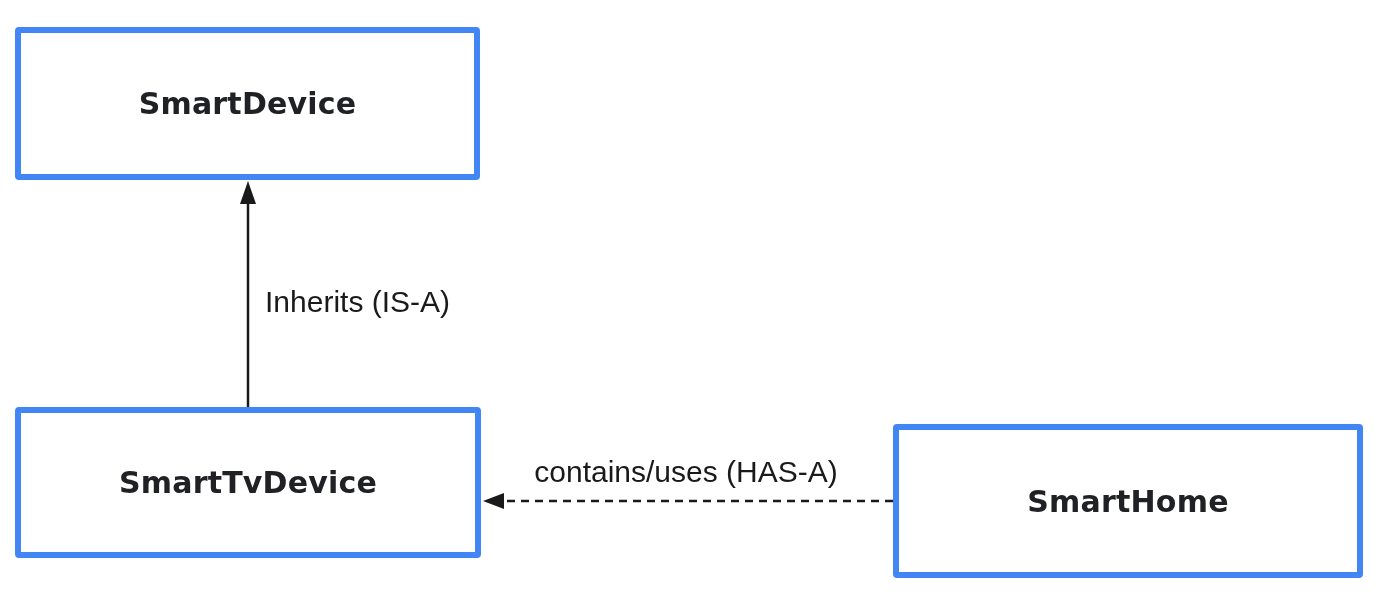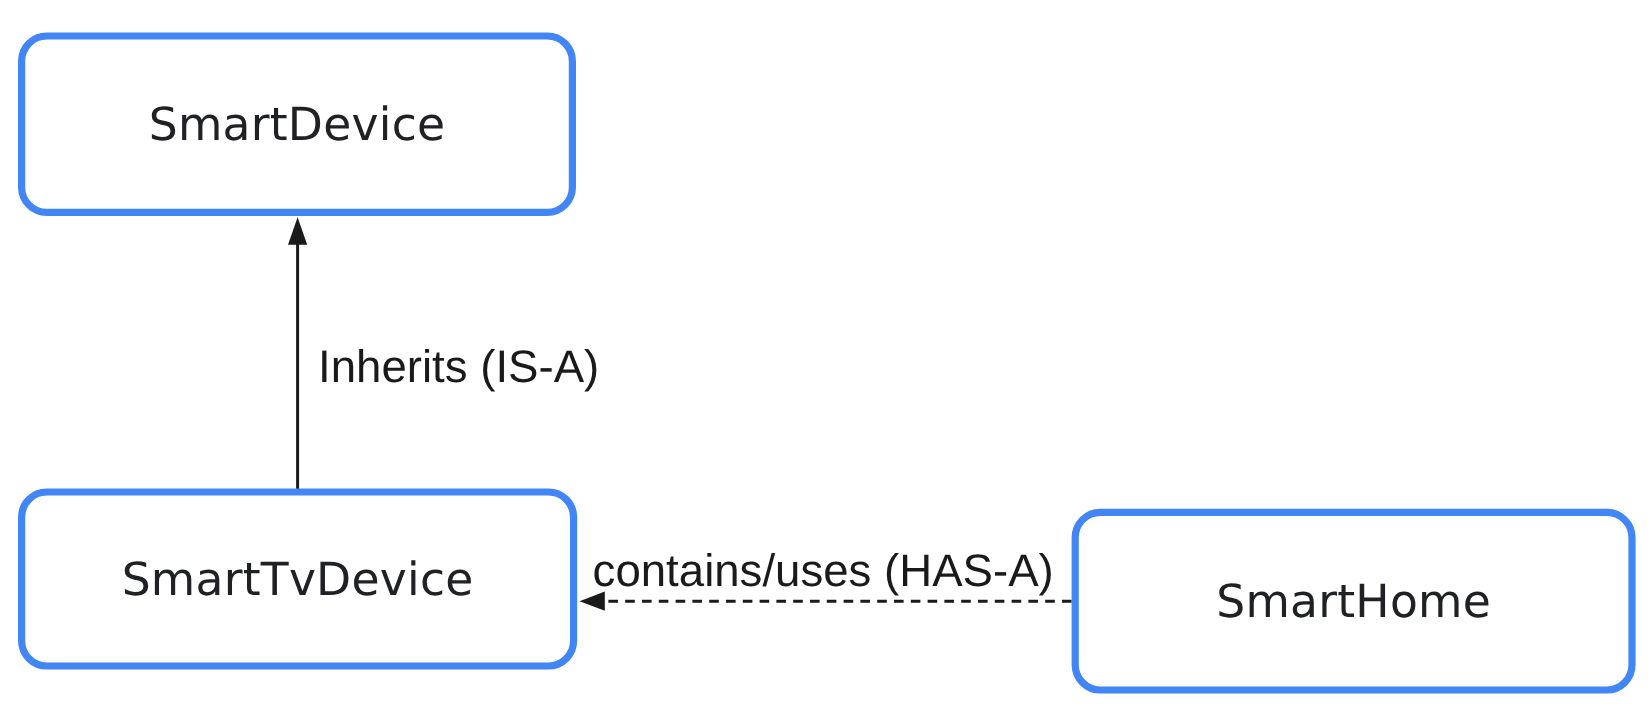--- a/index.html
+++ b/index.html
@@ -23,38 +23,38 @@
   .arrows {
     position: absolute;
     left: 0; top: 0;
     width: 1377px;
     height: 593px;
     pointer-events: none;
   }
   .node {
     position: absolute;
     border: 6px solid var(--accent);
-    border-radius: 24px;
+    border-radius: 4px;
     background: #ffffff;
     display: flex;
     align-items: center;
     justify-content: center;
     font-family: "DejaVu Sans", "Liberation Sans", sans-serif;
-    font-size: 38px;
-    font-weight: 400;
+    font-size: 30px;
+    font-weight: 700;
     letter-spacing: 0.2px;
     color: var(--text);
   }
   .node-smartdevice   { left: 15px;  top: 27px;  width: 465px; height: 153px; }
   .node-smarttvdevice { left: 15px;  top: 407px; width: 466px; height: 151px; }
   .node-smarthome     { left: 893px; top: 424px; width: 470px; height: 154px; text-align: right; }
   .edge-label {
     position: absolute;
     font-family: "Liberation Sans", sans-serif;
-    font-size: 38px;
+    font-size: 30px;
     font-weight: 400;
     color: var(--arrow);
     white-space: nowrap;
   }
   .label-inherits { left: 265px; top: 285px; }
   .label-hasa     { left: 686px; top: 455px; transform: translateX(-50%); }
 </style>
 </head>
 <body>
 

